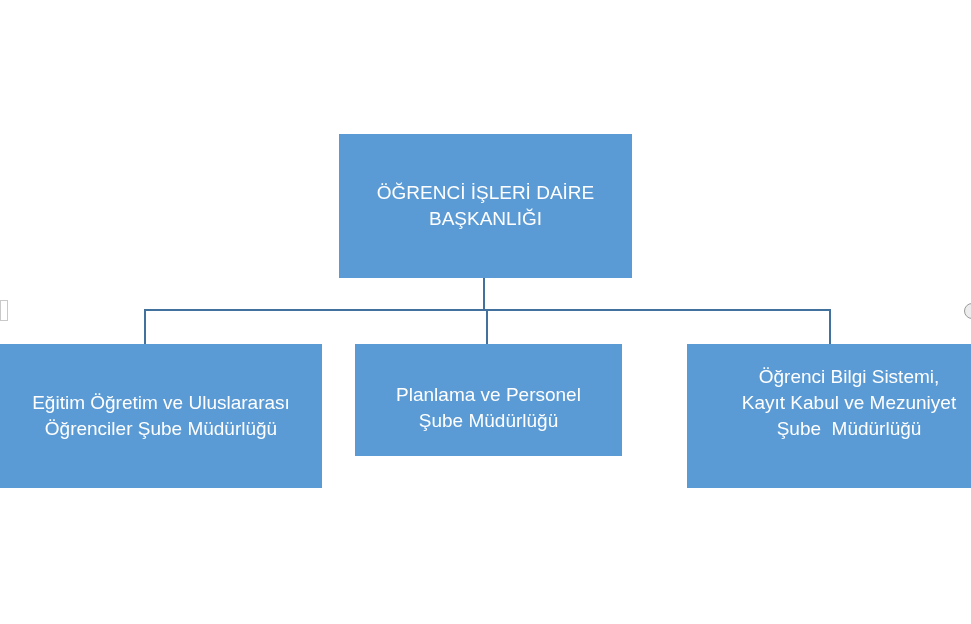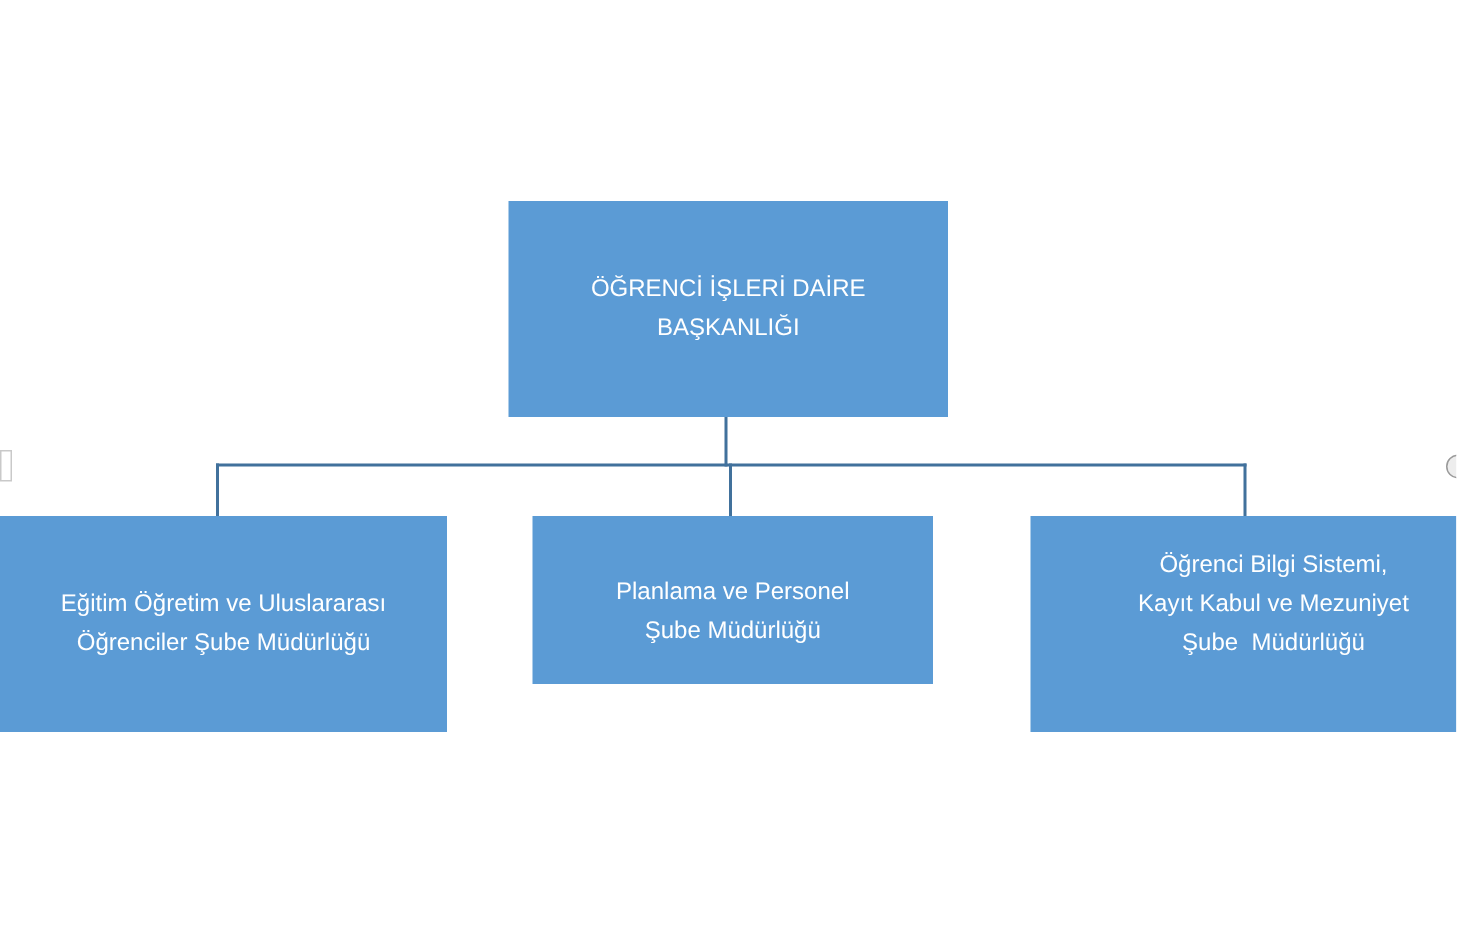--- a/index.html
+++ b/index.html
@@ -16,29 +16,29 @@
     font-family: "Liberation Sans", sans-serif;
   }
   .org-box {
     position: absolute;
     background: var(--box-fill, #5B9BD5);
     color: var(--box-text, #ffffff);
     display: flex;
     align-items: center;
     justify-content: center;
     text-align: center;
-    font-size: 16px;
+    font-size: 19px;
     line-height: 26px;
   }
   .org-box .label {
     white-space: pre-wrap;
     width: 100%;
   }
   .box-root   { left: 339px; top: 134px; width: 293px; height: 144px; }
-  .box-child1 { left: 0px;   top: 344px; width: 298px; height: 144px; }
+  .box-child1 { left: 0px;   top: 344px; width: 322px; height: 144px; }
   .box-child2 { left: 355px; top: 344px; width: 267px; height: 112px; }
   .box-child3 { left: 687px; top: 344px; width: 284px; height: 144px; }
   .box-child2 .label { transform: translateY(8px); }
   .box-child3 .label { transform: translateY(-13px); padding-left: 40px; }
 
   .connector {
     position: absolute;
     background: var(--connector, #41719C);
   }
   .conn-stub  { left: 483px; top: 278px; width: 2px;   height: 33px; }

